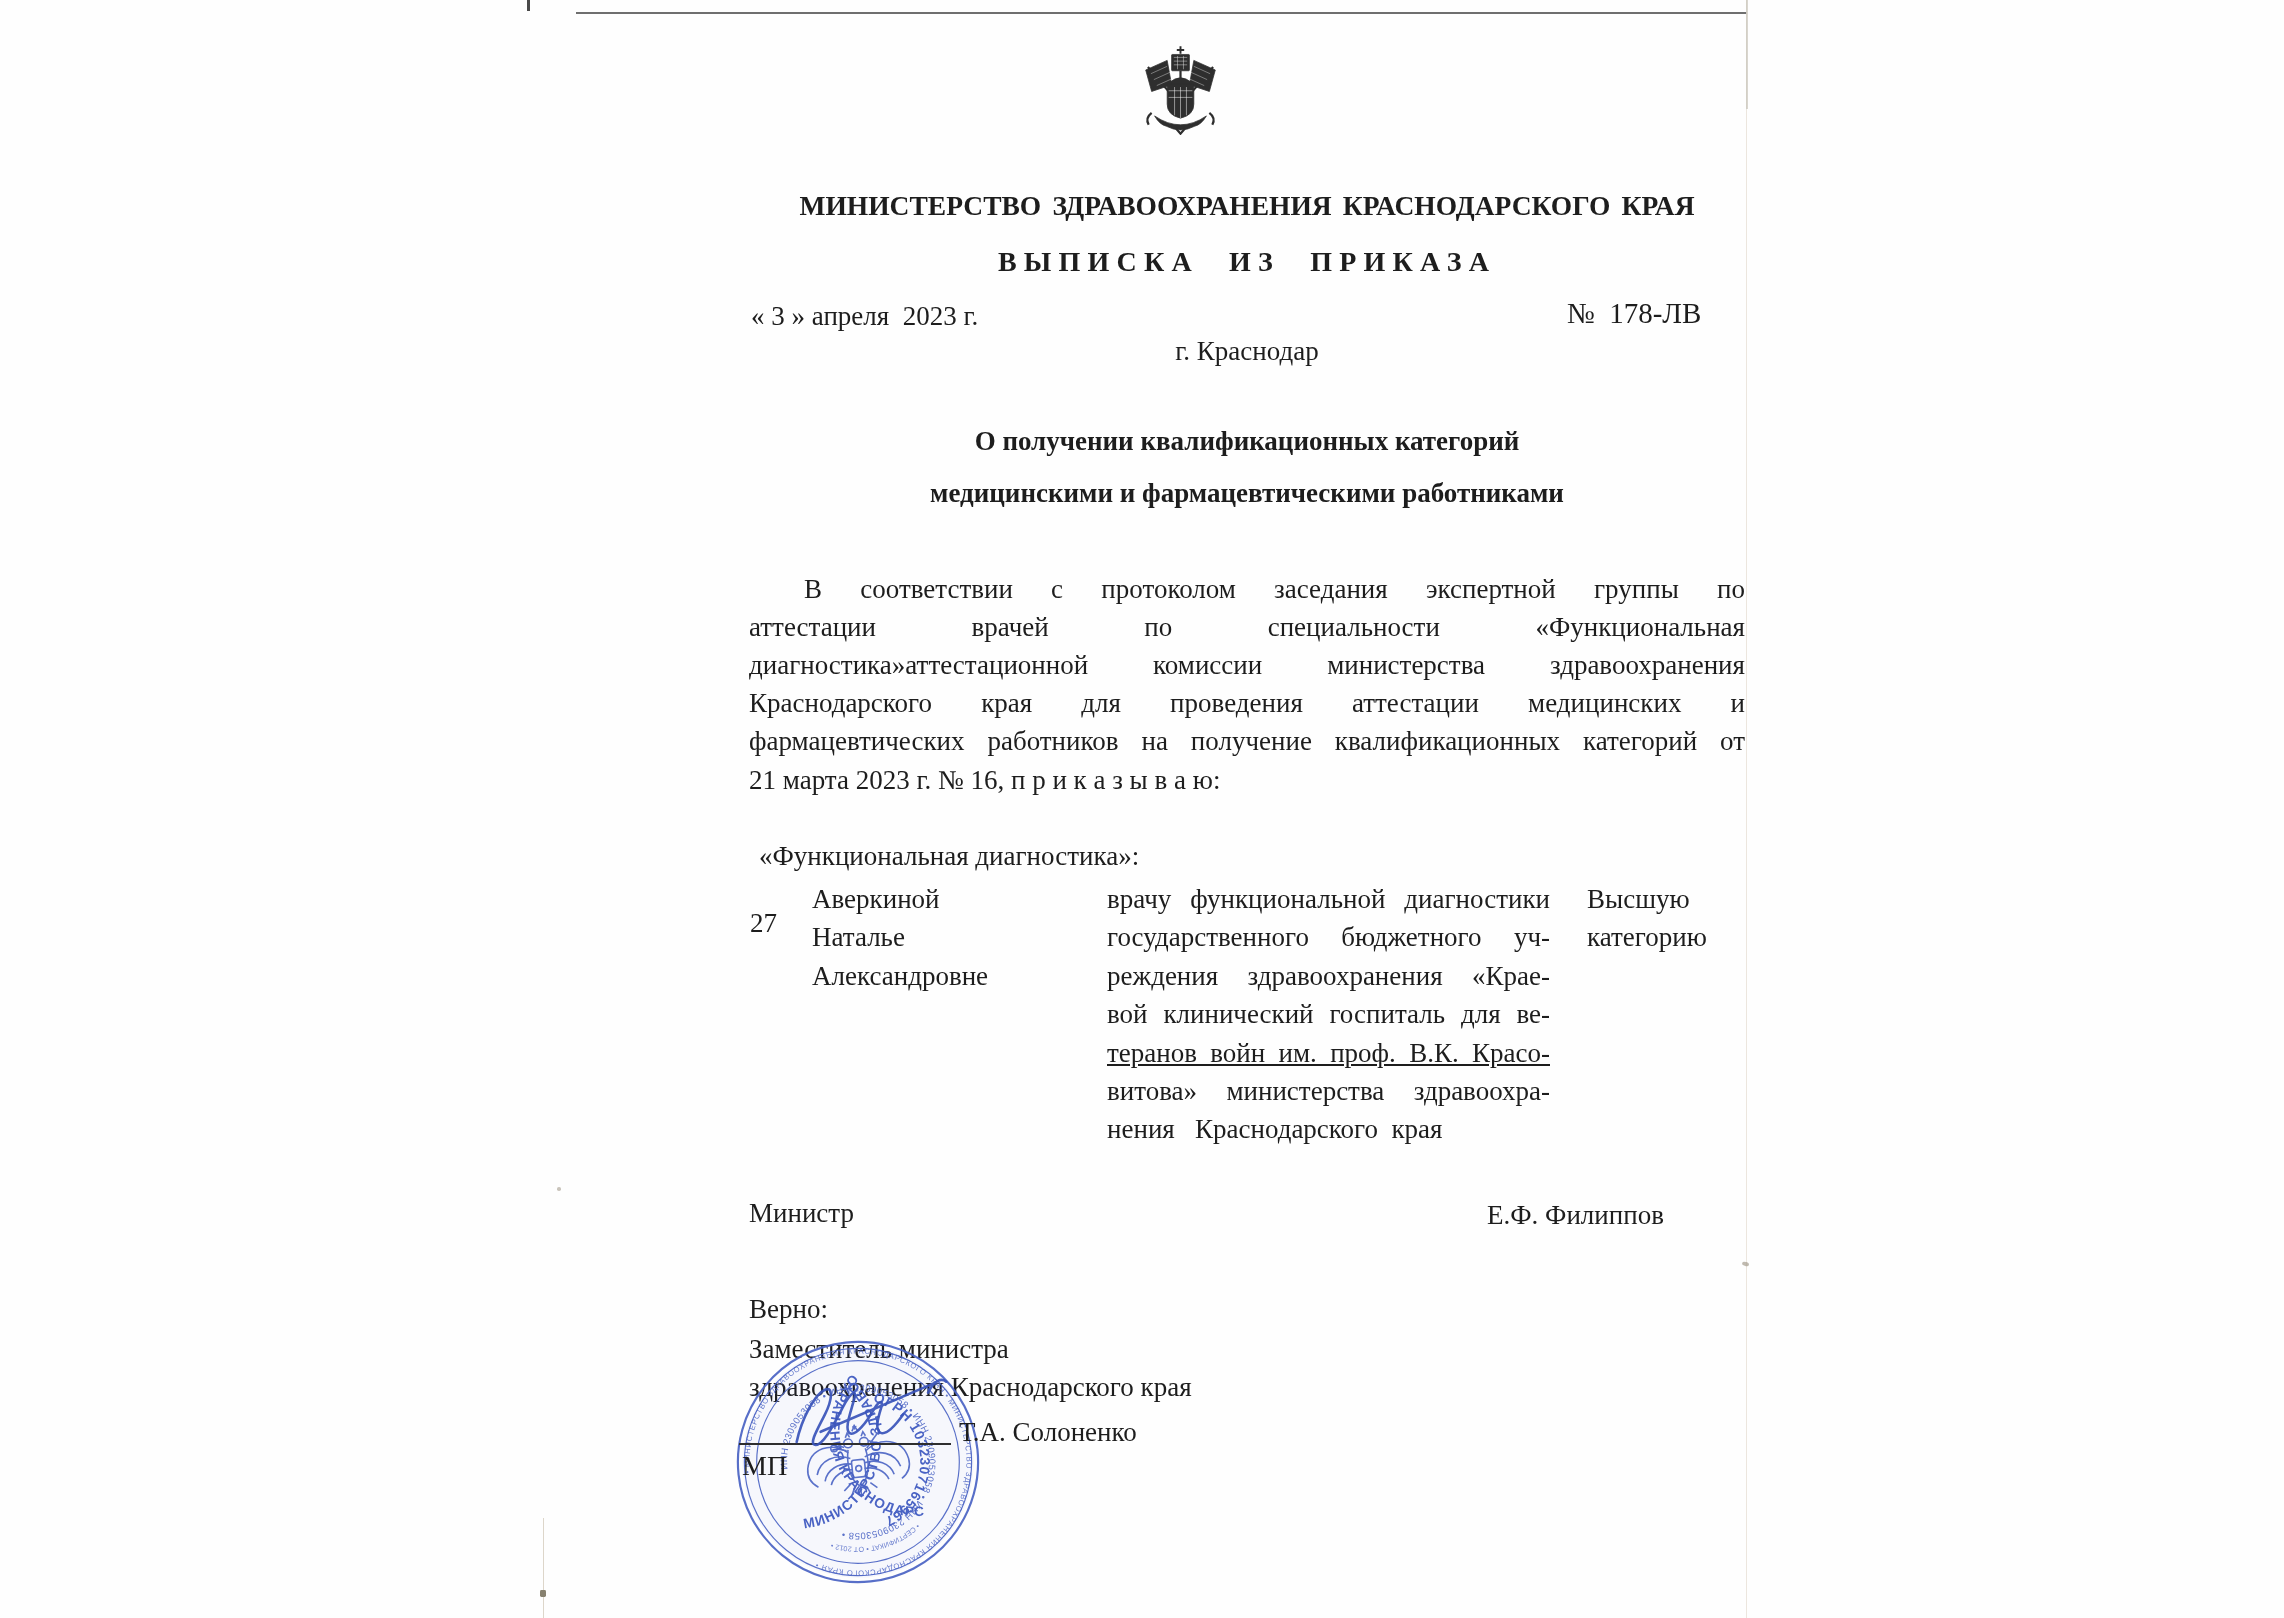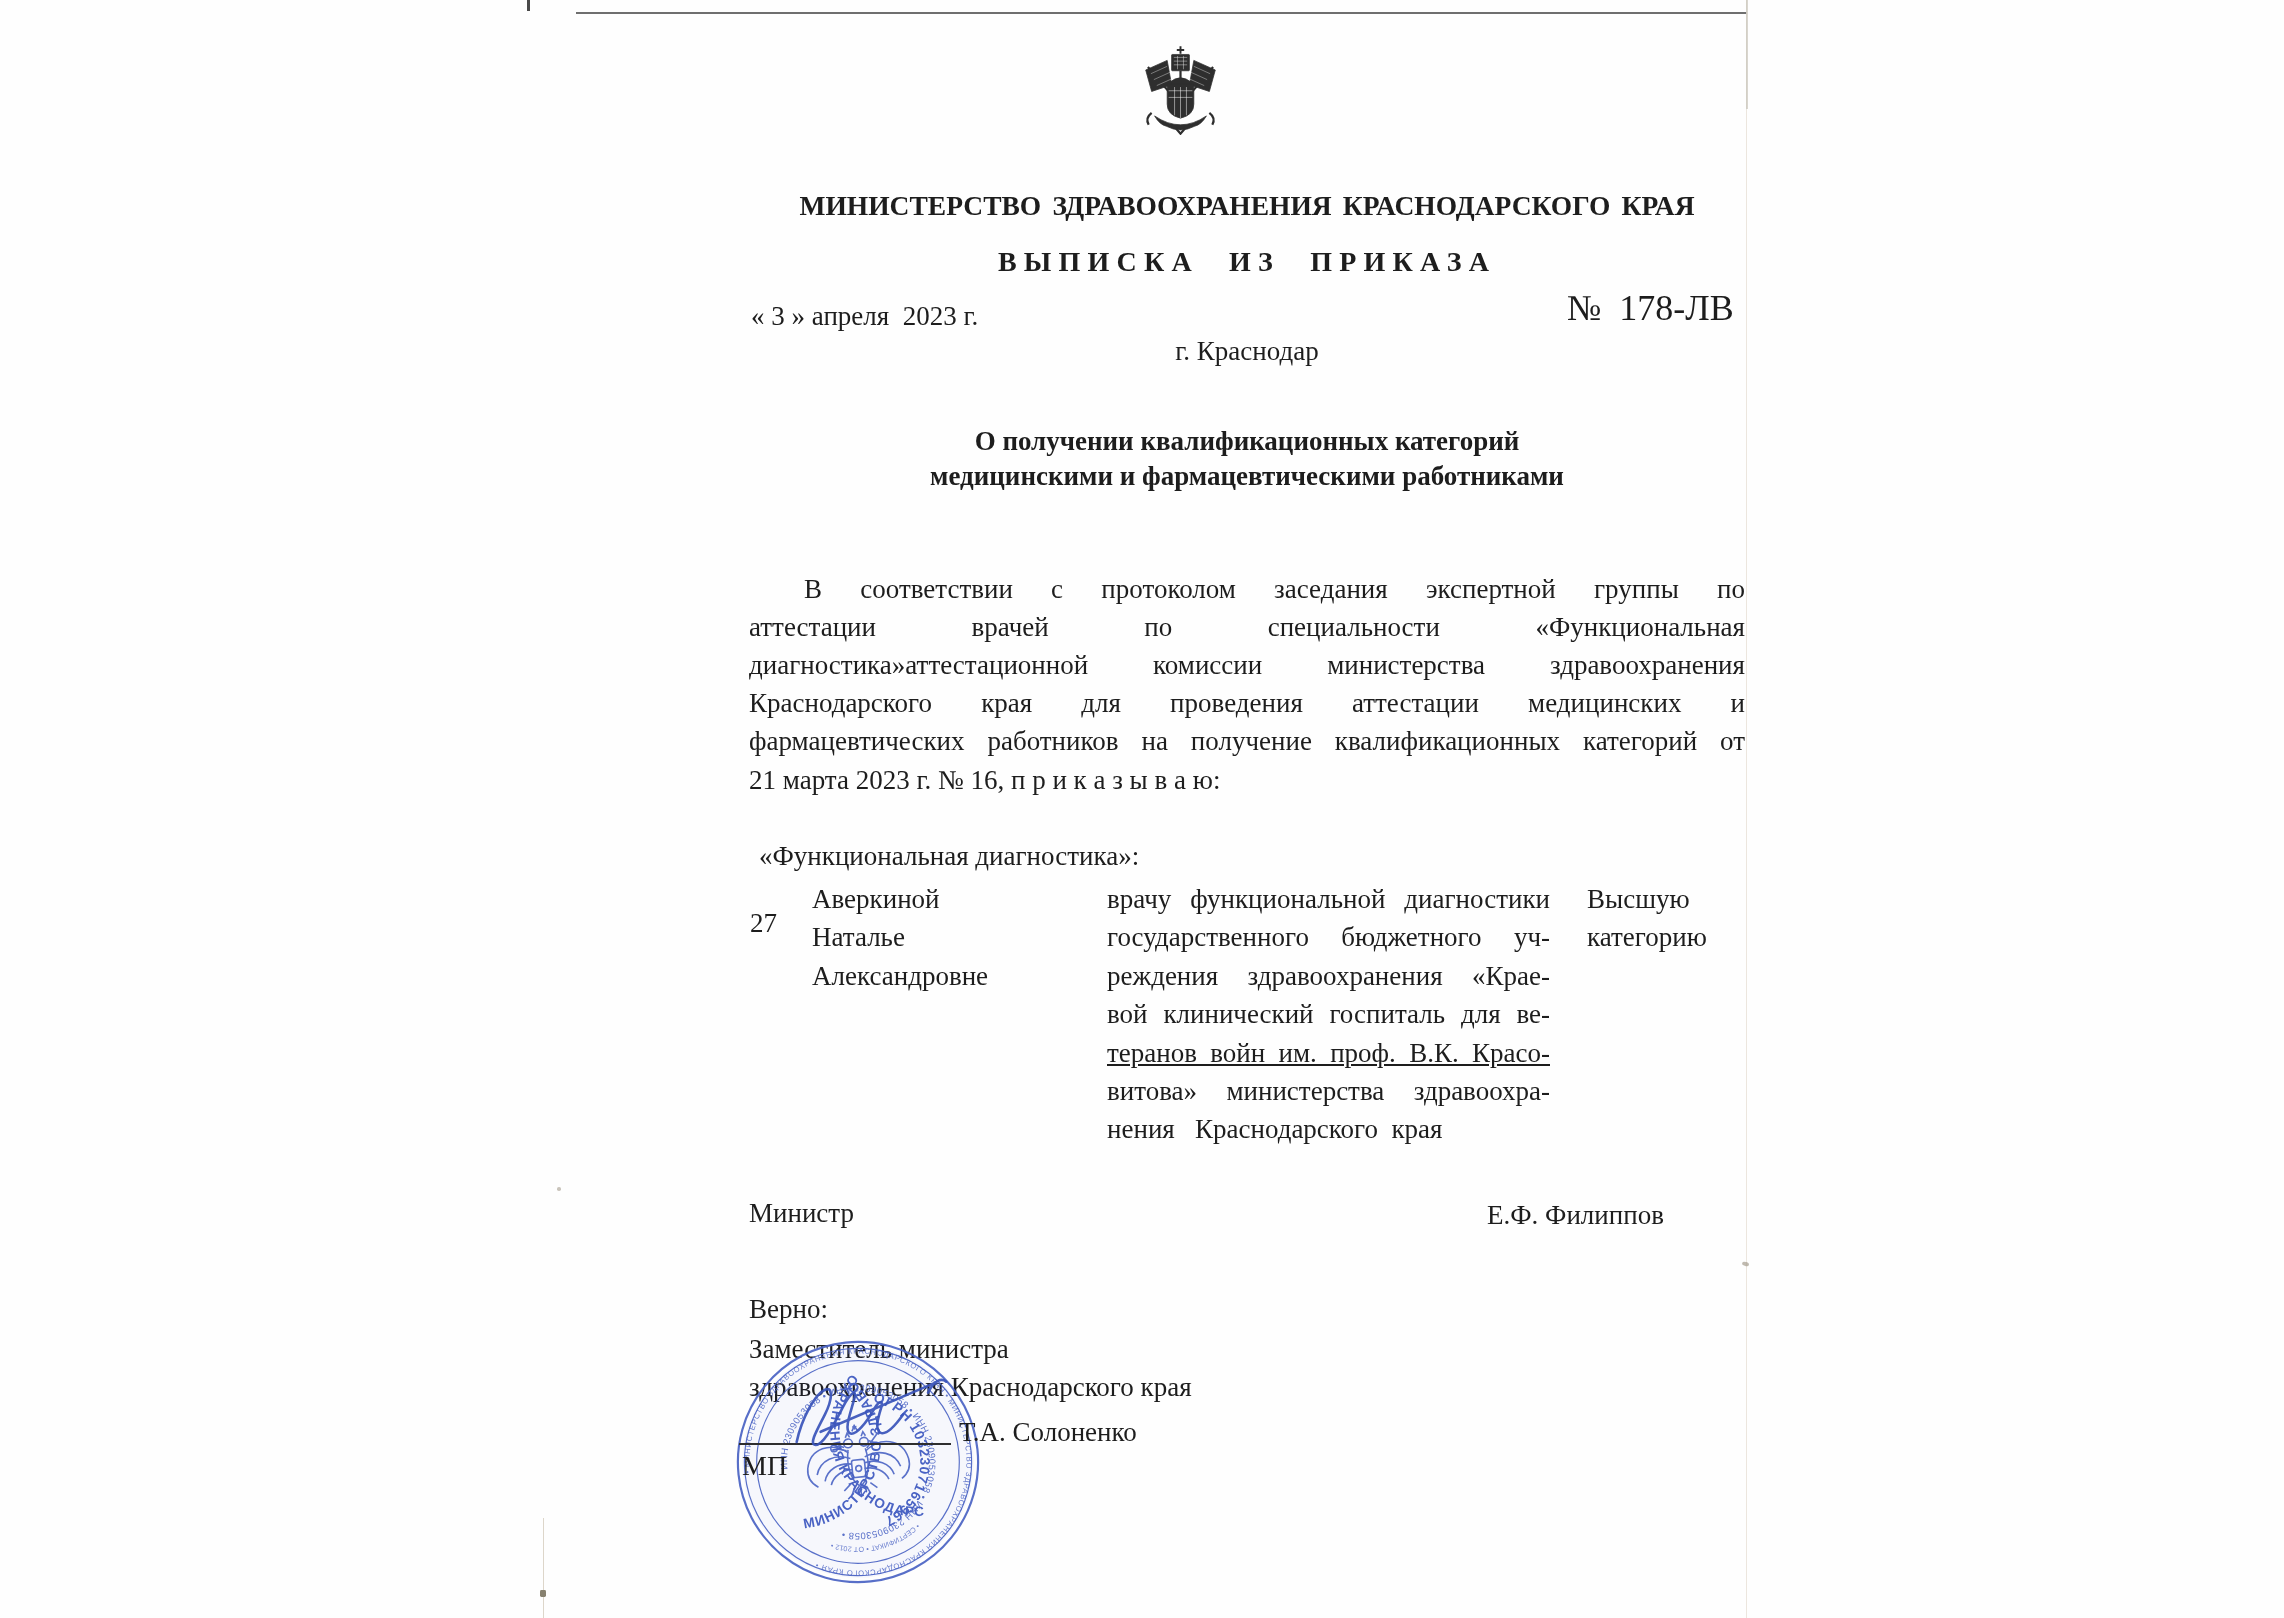--- a/index.html
+++ b/index.html
@@ -57,28 +57,28 @@
     </g>
   </svg>
 
   <div class="blk" style="top:190px;">
     <div class="center b" style="font-size:27.5px;word-spacing:4.3px;">МИНИСТЕРСТВО  ЗДРАВООХРАНЕНИЯ КРАСНОДАРСКОГО  КРАЯ</div>
   </div>
   <div class="blk" style="top:246px;">
     <div class="center b" style="font-size:28px;letter-spacing:7.2px;word-spacing:16px;">ВЫПИСКА ИЗ ПРИКАЗА</div>
   </div>
   <div class="t" style="left:751px;top:301px;font-size:27px;">« 3 » апреля  2023 г.</div>
-  <div class="t" style="left:1567px;top:288px;font-size:36px;">№  178-ЛВ</div>
+  <div class="t" style="left:1567px;top:297px;font-size:29px;">№  178-ЛВ</div>
   <div class="blk" style="top:336px;">
     <div class="center" style="font-size:27px;">г. Краснодар</div>
   </div>
 
   <div class="blk" style="top:426px;">
     <div class="center b" style="font-size:27px;">О получении квалификационных категорий</div>
-    <div class="center b" style="font-size:27px;margin-top:4px;">медицинскими и фармацевтическими работниками</div>
+    <div class="center b" style="font-size:27px;margin-top:21px;">медицинскими и фармацевтическими работниками</div>
   </div>
 
   <div class="blk" style="top:16px;height:1618px;pointer-events:none;">
     <div class="body-line just" style="top:558px;text-indent:55px;">В соответствии с протоколом заседания экспертной группы по</div>
     <div class="body-line just" style="top:596px;">аттестации врачей по специальности «Функциональная</div>
     <div class="body-line just" style="top:634px;">диагностика»аттестационной комиссии министерства здравоохранения</div>
     <div class="body-line just" style="top:672px;">Краснодарского края для проведения аттестации медицинских и</div>
     <div class="body-line just" style="top:710px;">фармацевтических работников на получение квалификационных категорий от</div>
     <div class="body-line" style="top:749px;">21 марта  2023 г.  №  16,  п р и к а з ы в а ю:</div>
     <div class="body-line" style="top:825px;text-indent:10px;">«Функциональная диагностика»:</div>

